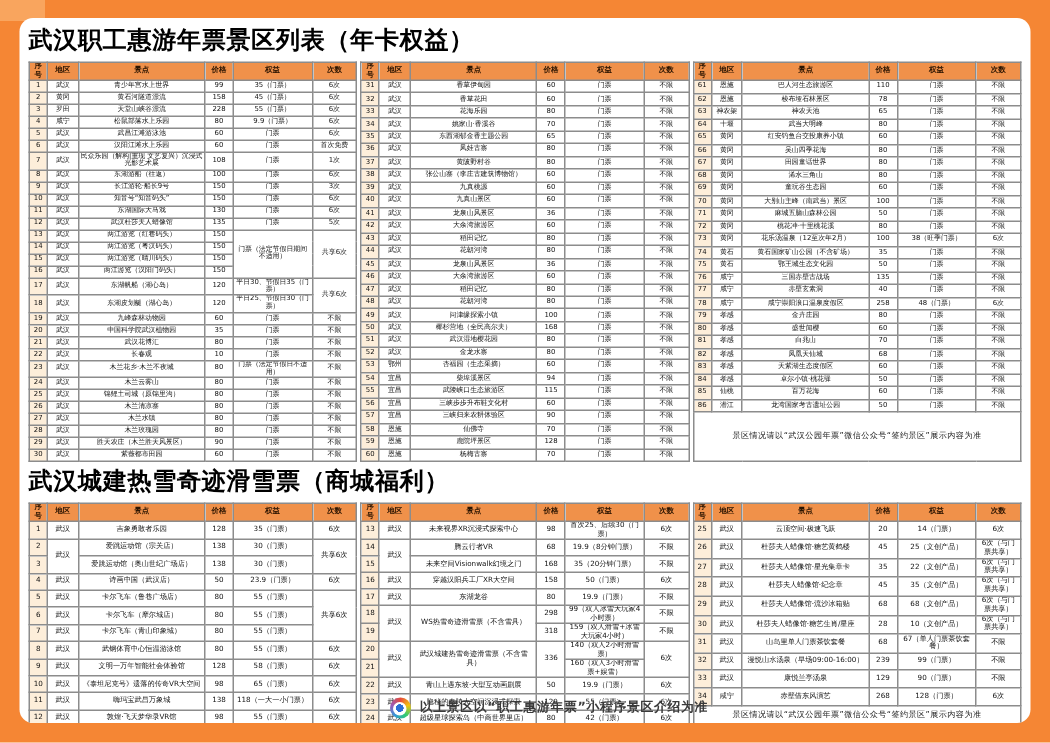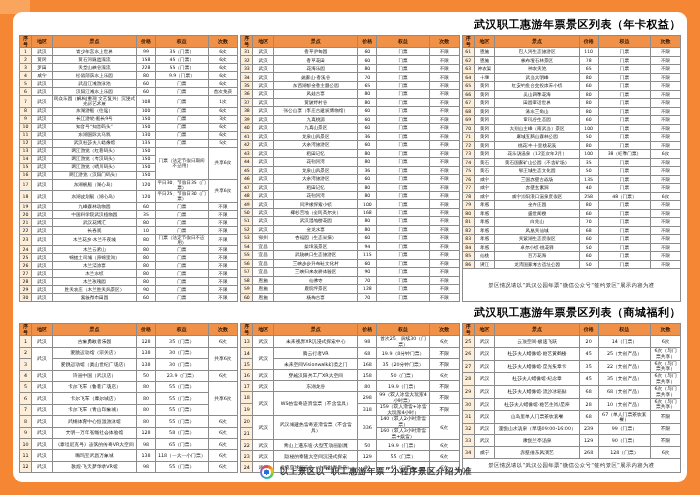--- a/index.html
+++ b/index.html
@@ -8,21 +8,21 @@
     background:#f58634;
     font-family:"DejaVu Sans","Liberation Sans",sans-serif;
   }
   .corner-accent{position:absolute;left:0;top:0;width:30px;height:14px;background:#f9a55e;}
   .card{
     position:absolute;left:13px;top:12px;right:13px;bottom:13px;
     background:#ffffff;border-radius:9px;padding:2px 6px;overflow:hidden;
     box-sizing:border-box;
   }
   .title{
-    font-size:11px;font-weight:bold;color:#000;text-align:right;
+    font-size:16px;font-weight:bold;color:#000;text-align:left;
     margin:3px 0 3px 0;letter-spacing:.5px;
   }
   .tables{display:flex;justify-content:center;gap:2px;}
   table.grid{border-collapse:collapse;table-layout:fixed;}
   .grid th,.grid td{
     border:1px solid #8c8c8c;text-align:center;vertical-align:middle;
     padding:0 1px;overflow:hidden;word-break:break-all;
   }
   .grid th{
     background:#f0914a;color:#2b1400;font-weight:bold;
@@ -801,21 +801,21 @@
             <td class="c3">50</td>
             <td class="c4">门票</td>
             <td class="c5">不限</td>
           </tr>
           <tr>
             <td colspan="6" class="footnote-cell">景区情况请以“武汉公园年票”微信公众号“签约景区”展示内容为准</td>
           </tr>
         </tbody>
       </table>
     </div>
-  <div class="title">武汉职工惠游年票景区列表（商城福利）</div>
+  <div class="title">武汉城建热雪奇迹滑雪票（商城福利）</div>
   <div class="tables t2">
       <table class="grid">
         <colgroup>
           <col style="width: 12px;">
           <col style="width: 21px;">
           <col style="width: 85px;">
           <col style="width: 19px;">
           <col style="width: 53px;">
           <col style="width: 30px;">
         </colgroup>

